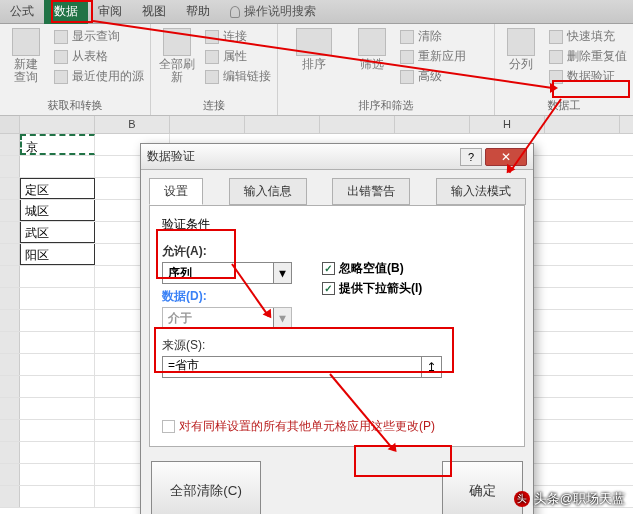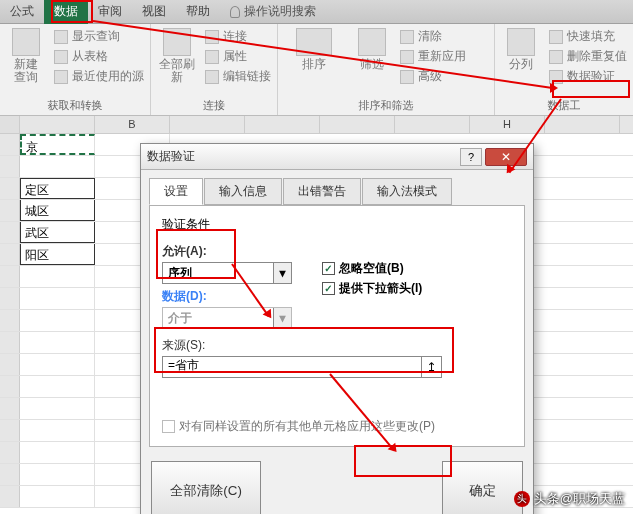--- a/index.html
+++ b/index.html
@@ -33,21 +33,21 @@
   .row .rh { width:20px; background:#e6e6e6; border-right:1px solid #ccc; }
   .row .cell { width:75px; border-right:1px solid #e0e0e0; padding:3px 4px; }
   .marquee { border:2px dashed #217346; }
   
   
   .dialog { position:absolute; left:140px; top:143px; width:394px; background:#f0f0f0; border:1px solid #8a8a8a; box-shadow:3px 3px 10px rgba(0,0,0,.3); }
   .titlebar { display:flex; align-items:center; background:linear-gradient(#fdfdfd,#e4e4e4); height:26px; padding:0 6px; border-bottom:1px solid #b0b0b0; }
   .titlebar .title { flex:1; color:#333; }
   .titlebar .help { width:22px; height:18px; text-align:center; border:1px solid #aaa; background:#eee; margin-right:3px; font-size:11px; line-height:16px;}
   .titlebar .close { width:42px; height:18px; background:#c94b3e; color:#fff; text-align:center; line-height:16px; border:1px solid #933; border-radius:2px;}
-  .tab-strip { display:flex; padding:8px 8px 0; gap:2px; }
+  .tab-strip { display:flex; padding:8px 8px 0; gap:2px;justify-content:space-between; }
   .dtab { padding:4px 14px; border:1px solid #b0b0b0; background:#e8e8e8; color:#333; position:relative; margin-right:-1px; }
   .dtab.active { background:#fff; border-bottom:1px solid #fff; z-index:2; }
   .dbody { border:1px solid #b0b0b0; margin:0 8px 8px; background:#fff; padding:10px 12px 8px; position:relative; min-height:228px;}
   .field-label { margin:4px 0 2px; color:#333; }
   .combo { display:inline-flex; border:1px solid #888; background:#fff; height:22px; width:130px; align-items:center; }
   .combo span { flex:1; padding:17px 5px; }
   .combo .arrow { width:18px; text-align:center; border-left:1px solid #888; background:#eee; line-height:20px;}
   .combo.disabled { color:#999; border-color:#bbb; }
   .chk-row { display:flex; align-items:center; gap:4px; margin:3px 0; }
   .chk { width:13px; height:13px; border:1px solid #555; background:#fff; display:inline-flex; align-items:center; justify-content:center; font-size:10px; color:#217346; }
@@ -308,21 +308,21 @@
           </div>
       </div>
     </div>
 
     <div class="field-label" style="margin-top:8px;">来源(S):</div>
     <div class="src-input">
       <span>=省市</span>
       <div class="pick">↥</div>
     </div>
 
-    <div class="chk-row" style="margin-top:40px;color:#737373;">
+    <div class="chk-row" style="margin-top:40px;color:#b91c1c;">
       <div class="chk" style="border-color:#bbb;"></div>
       <span>对有同样设置的所有其他单元格应用这些更改(P)</span>
     </div>
   </div>
   <div class="dlg-buttons">
     <button class="btn">全部清除(C)</button>
     <div class="right">
       <button class="btn" style="padding:0 26px;">确定</button>
     </div>
   </div>

